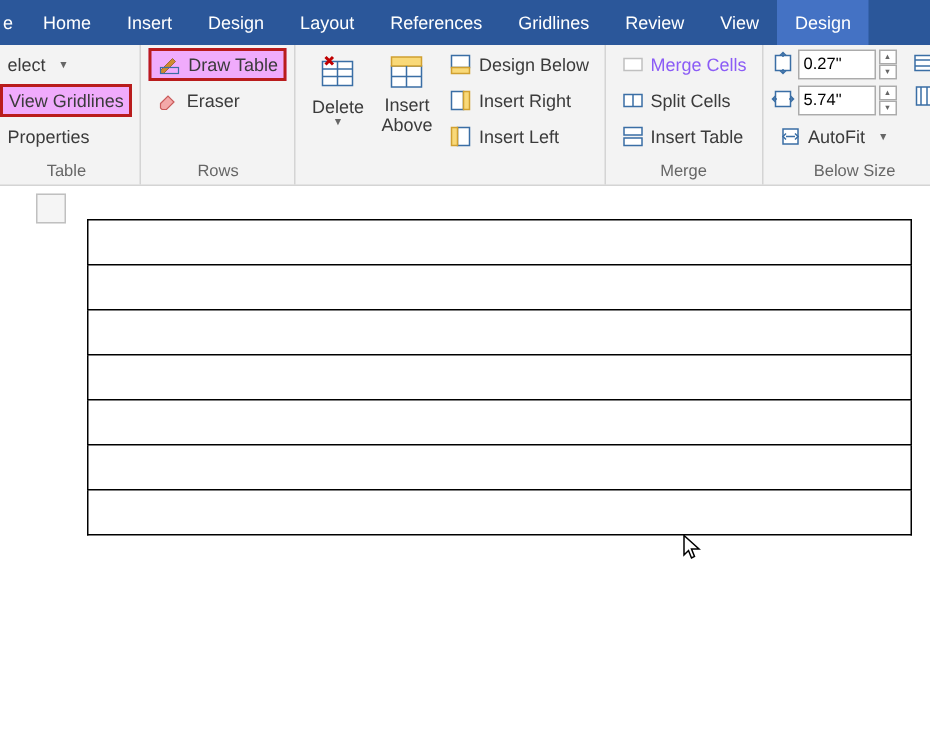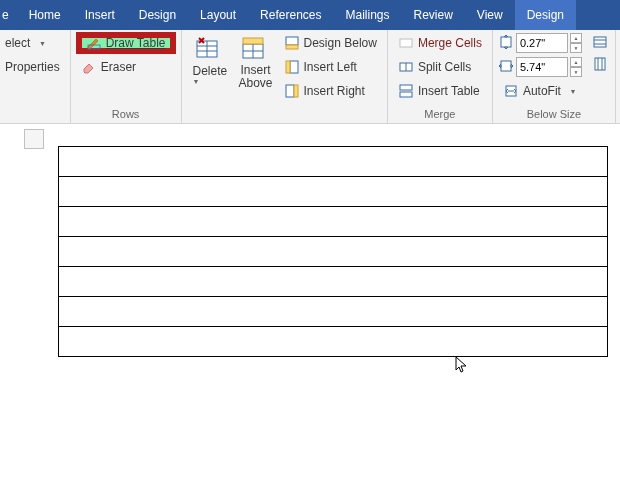--- a/index.html
+++ b/index.html
@@ -11,25 +11,25 @@
   .ribbon-tab.contextual { background: #4472c4; }
   
   
   .ribbon { background: #f3f3f3; border-bottom: 1px solid #d4d4d4; height: 94px; display: flex; align-items: stretch; }
   .group { border-right: 1px solid #d4d4d4; padding: 2px 5px 0 5px; display: flex; flex-direction: column; }
   .group-body { flex: 1; display: flex; align-items: flex-start; }
   .group-label { text-align: center; font-size: 11px; color: #666; padding: 2px 0 3px; position: relative; }
   
   .stack { display: flex; flex-direction: column; gap: 2px; }
   .row-btn { display: flex; align-items: center; gap: 4px; padding: 2px 4px; white-space: nowrap; height: 22px; font-size: 12px; color: #3b3b3b; border: 1px solid transparent; }
-  .row-btn.highlight { background: #86efac; border: 6px solid #b91c1c; text-decoration: underline; }
-  .row-btn.disabled { color: #7f1d1d; }
+  .row-btn.highlight { background: #f0abfc; border: 2px solid #b91c1c; }
+  .row-btn.disabled { color: #8b5cf6; }
   .row-btn .ico { width: 16px; height: 16px; display: inline-flex; align-items:center; justify-content:center; }
   
-  .big-btn { display: flex; flex-direction: column; align-items: flex-start; justify-content: flex-start; padding: 2px 6px; gap: 2px; width: 46px; text-align: center; font-size: 12px; color: #3b3b3b; }
+  .big-btn { display: flex; flex-direction: column; align-items: center; justify-content: flex-start; padding: 2px 6px; gap: 2px; width: 46px; text-align: center; font-size: 12px; color: #3b3b3b; }
   .big-btn .big-ico { width: 28px; height: 28px; display:flex; align-items:center; justify-content:center; }
   .big-btn .caret { font-size: 7px; color: #666; margin-top: -2px; }
   
   .cellsize-body { display:flex; align-items:flex-start; gap:4px; }
   .size-col { display:flex; flex-direction:column; gap:2px; }
   .size-row { display:flex; align-items:center; gap:2px; height:22px; }
   .size-input { width: 52px; height: 20px; background:#fff; border:1px solid #ababab; font-size:11px; padding:0 3px; display:flex; align-items:center; }
   .spin { display:flex; flex-direction:column; width:12px; height:20px; }
   .spin-btn { flex:1; border:1px solid #ababab; background:#fff; font-size:5px; display:flex; align-items:center; justify-content:center; color:#666; }
   .dist-col { display:flex; flex-direction:column; gap:2px; }
@@ -46,41 +46,45 @@
 </head>
 <body>
 
 <div class="ribbon-tabs">
   <div class="ribbon-tab" style="padding-left:2px;padding-right:8px;">e</div>
   <div class="ribbon-tab">Home</div>
   <div class="ribbon-tab">Insert</div>
   <div class="ribbon-tab">Design</div>
   <div class="ribbon-tab">Layout</div>
   <div class="ribbon-tab">References</div>
-  <div class="ribbon-tab">Mailings</div>
+  <div class="ribbon-tab">Gridlines</div>
   <div class="ribbon-tab">Review</div>
   <div class="ribbon-tab">View</div>
   <div class="ribbon-tab contextual">Design</div>
 
 </div>
 
 <div class="ribbon">
 
   <div class="group" style="padding-left:0;">
     <div class="group-body">
       <div class="stack">
         <div class="row-btn">
           <span>elect</span>
           <span class="ico" style="font-size:7px;color:#666;">▼</span>
         </div>
+        <div class="row-btn highlight">
+          <span>View Gridlines</span>
+        </div>
         <div class="row-btn">
           <span>Properties</span>
         </div>
       </div>
     </div>
+    <div class="group-label">Table</div>
   </div>
 
   <div class="group">
     <div class="group-body">
       <div class="stack">
         <div class="row-btn highlight">
           <span class="ico">
             <svg width="16" height="16" viewBox="0 0 16 16">
                 <path d="M2 12l8-8 2 2-8 8H2v-2z" fill="#d08b2e" stroke="#8a5a18" stroke-width="0.5"></path>
                 <rect x="2" y="10" width="12" height="4" fill="none" stroke="#3a6ea5" stroke-width="0.8"></rect>
@@ -134,34 +138,34 @@
             <svg width="16" height="16" viewBox="0 0 16 16">
                 <rect x="2" y="2" width="12" height="8" fill="#fff" stroke="#3a6ea5"></rect>
                 <rect x="2" y="10" width="12" height="4" fill="#f9d978" stroke="#d0a030"></rect>
               </svg>
           </span>
           <span>Design Below</span>
         </div>
         <div class="row-btn">
           <span class="ico">
             <svg width="16" height="16" viewBox="0 0 16 16">
+                <rect x="2" y="2" width="8" height="12" fill="#fff" stroke="#3a6ea5"></rect>
+                <rect x="10" y="2" width="4" height="12" fill="#f9d978" stroke="#d0a030"></rect>
+              </svg>
+          </span>
+          <span>Insert Right</span>
+        </div>
+        <div class="row-btn">
+          <span class="ico">
+            <svg width="16" height="16" viewBox="0 0 16 16">
                 <rect x="6" y="2" width="8" height="12" fill="#fff" stroke="#3a6ea5"></rect>
                 <rect x="2" y="2" width="4" height="12" fill="#f9d978" stroke="#d0a030"></rect>
               </svg>
           </span>
           <span>Insert Left</span>
-        </div>
-        <div class="row-btn">
-          <span class="ico">
-            <svg width="16" height="16" viewBox="0 0 16 16">
-                <rect x="2" y="2" width="8" height="12" fill="#fff" stroke="#3a6ea5"></rect>
-                <rect x="10" y="2" width="4" height="12" fill="#f9d978" stroke="#d0a030"></rect>
-              </svg>
-          </span>
-          <span>Insert Right</span>
         </div>
       </div>
     </div>
   </div>
 
   <div class="group">
     <div class="group-body">
       <div class="stack">
         <div class="row-btn disabled">
           <span class="ico">

